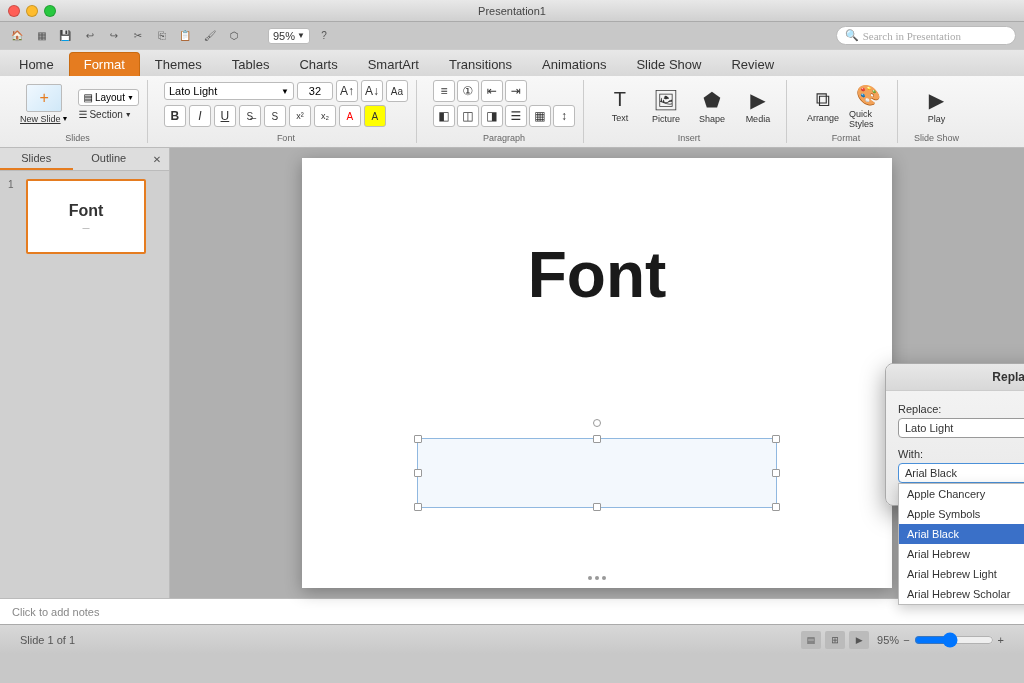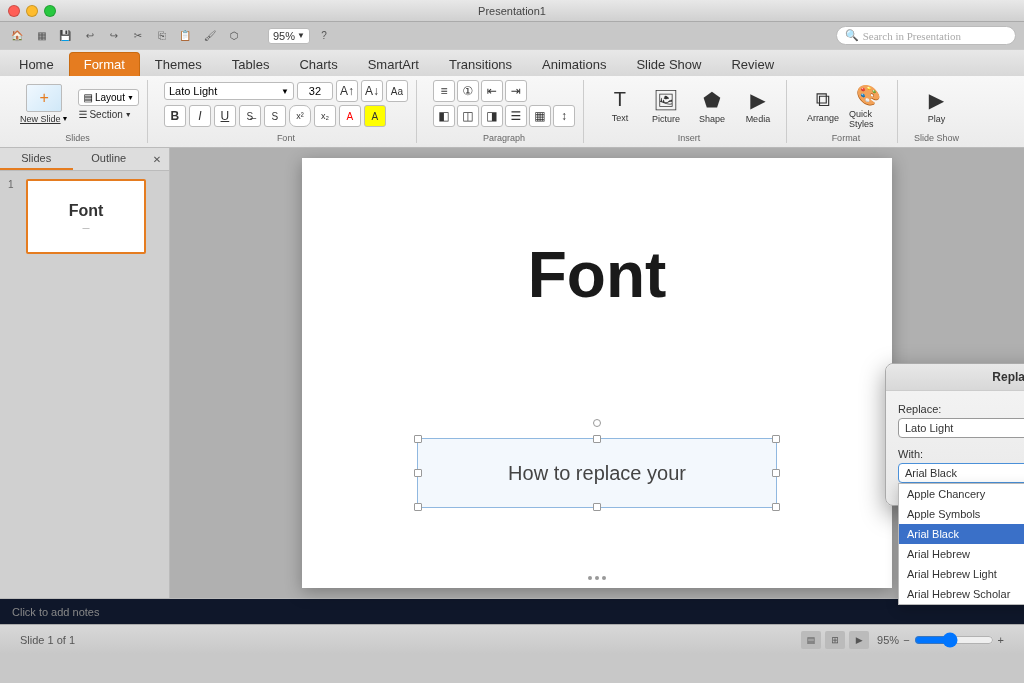--- a/index.html
+++ b/index.html
@@ -330,21 +330,21 @@
       padding-right: 20px;
     }
     .dropdown-item.selected {
       background: #3a70c8;
       color: white;
     }
 
     
     .notes-bar {
       height: 26px;
-      background: #0f172a;
+      background: #ffffff;
       border-top: 1px solid #bbb;
       display: flex; align-items: center; padding: 0 12px;
       font-size: 11px; color: #777;
     }
 
     
     .slide-scroll-dots {
       position: absolute;
       bottom: 8px;
       left: 50%;
@@ -468,21 +468,21 @@
         <div class="format-btn">A↑</div>
         <div class="format-btn">A↓</div>
         <div class="format-btn" style="font-size:10px;">Aa</div>
       </div>
       <div style="display:flex; align-items:center; gap:3px;">
         <div class="format-btn" style="font-weight:bold;">B</div>
         <div class="format-btn" style="font-style:italic;">I</div>
         <div class="format-btn" style="text-decoration:underline;">U</div>
         <div class="format-btn" style="font-size:10px;">S̶</div>
         <div class="format-btn" style="font-size:10px;">S</div>
-        <div class="format-btn" style="font-size:9px;border-radius:7px;">x²</div>
+        <div class="format-btn" style="font-size:9px;">x²</div>
         <div class="format-btn" style="font-size:9px;">x₂</div>
         <div class="format-btn" style="font-size:10px; color:red;">A</div>
         <div class="format-btn" style="font-size:10px; background:yellow;">A</div>
       </div>
     </div>
     <div class="ribbon-group-label">Font</div>
   </div>
 
   <div class="ribbon-group" style="min-width:120px;">
     <div class="ribbon-group-content" style="flex-direction:column; gap:3px; align-items:flex-start;">
@@ -581,21 +581,21 @@
         <div class="handle" style="top:-4px;right:-4px;"></div>
         <div class="handle" style="top:50%;left:-4px;transform:translateY(-50%);"></div>
         <div class="handle" style="top:50%;right:-4px;transform:translateY(-50%);"></div>
         <div class="handle" style="bottom:-4px;left:-4px;"></div>
         <div class="handle" style="bottom:-4px;left:50%;transform:translateX(-50%);"></div>
         <div class="handle" style="bottom:-4px;right:-4px;"></div>
 
         <div style="position:absolute;top:-20px;left:50%;transform:translateX(-50%);width:8px;height:8px;background:white;border:1px solid #999;border-radius:50%;"></div>
 
         <div class="slide-subtitle-text">
-          <span>How to replace your</span><br>
+          <br>
         </div>
       </div>
 
       <div class="slide-scroll-dots">
         <div class="scroll-dot"></div>
         <div class="scroll-dot"></div>
         <div class="scroll-dot"></div>
       </div>
     </div>
 

